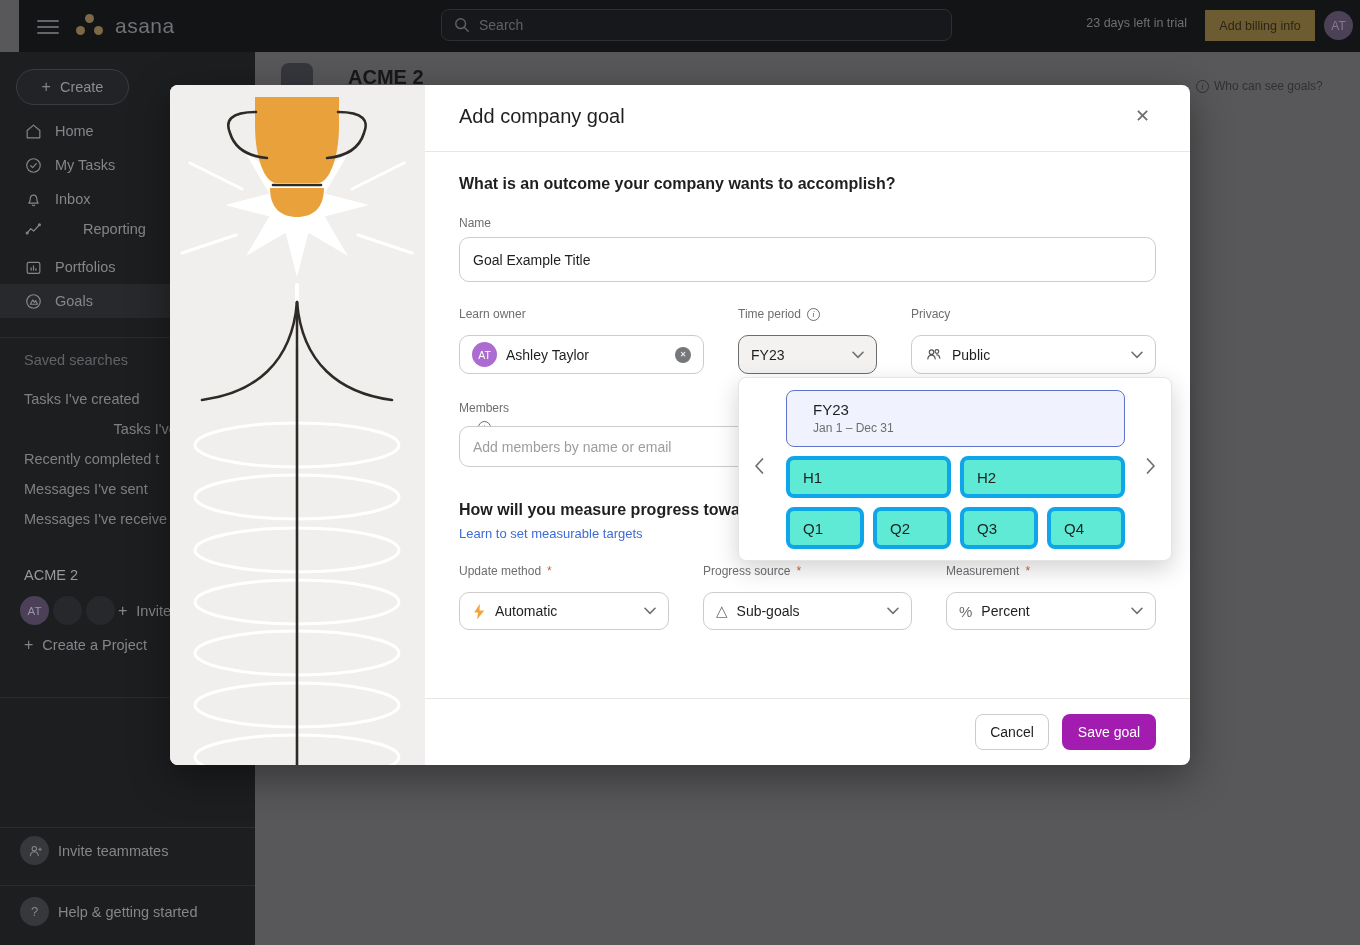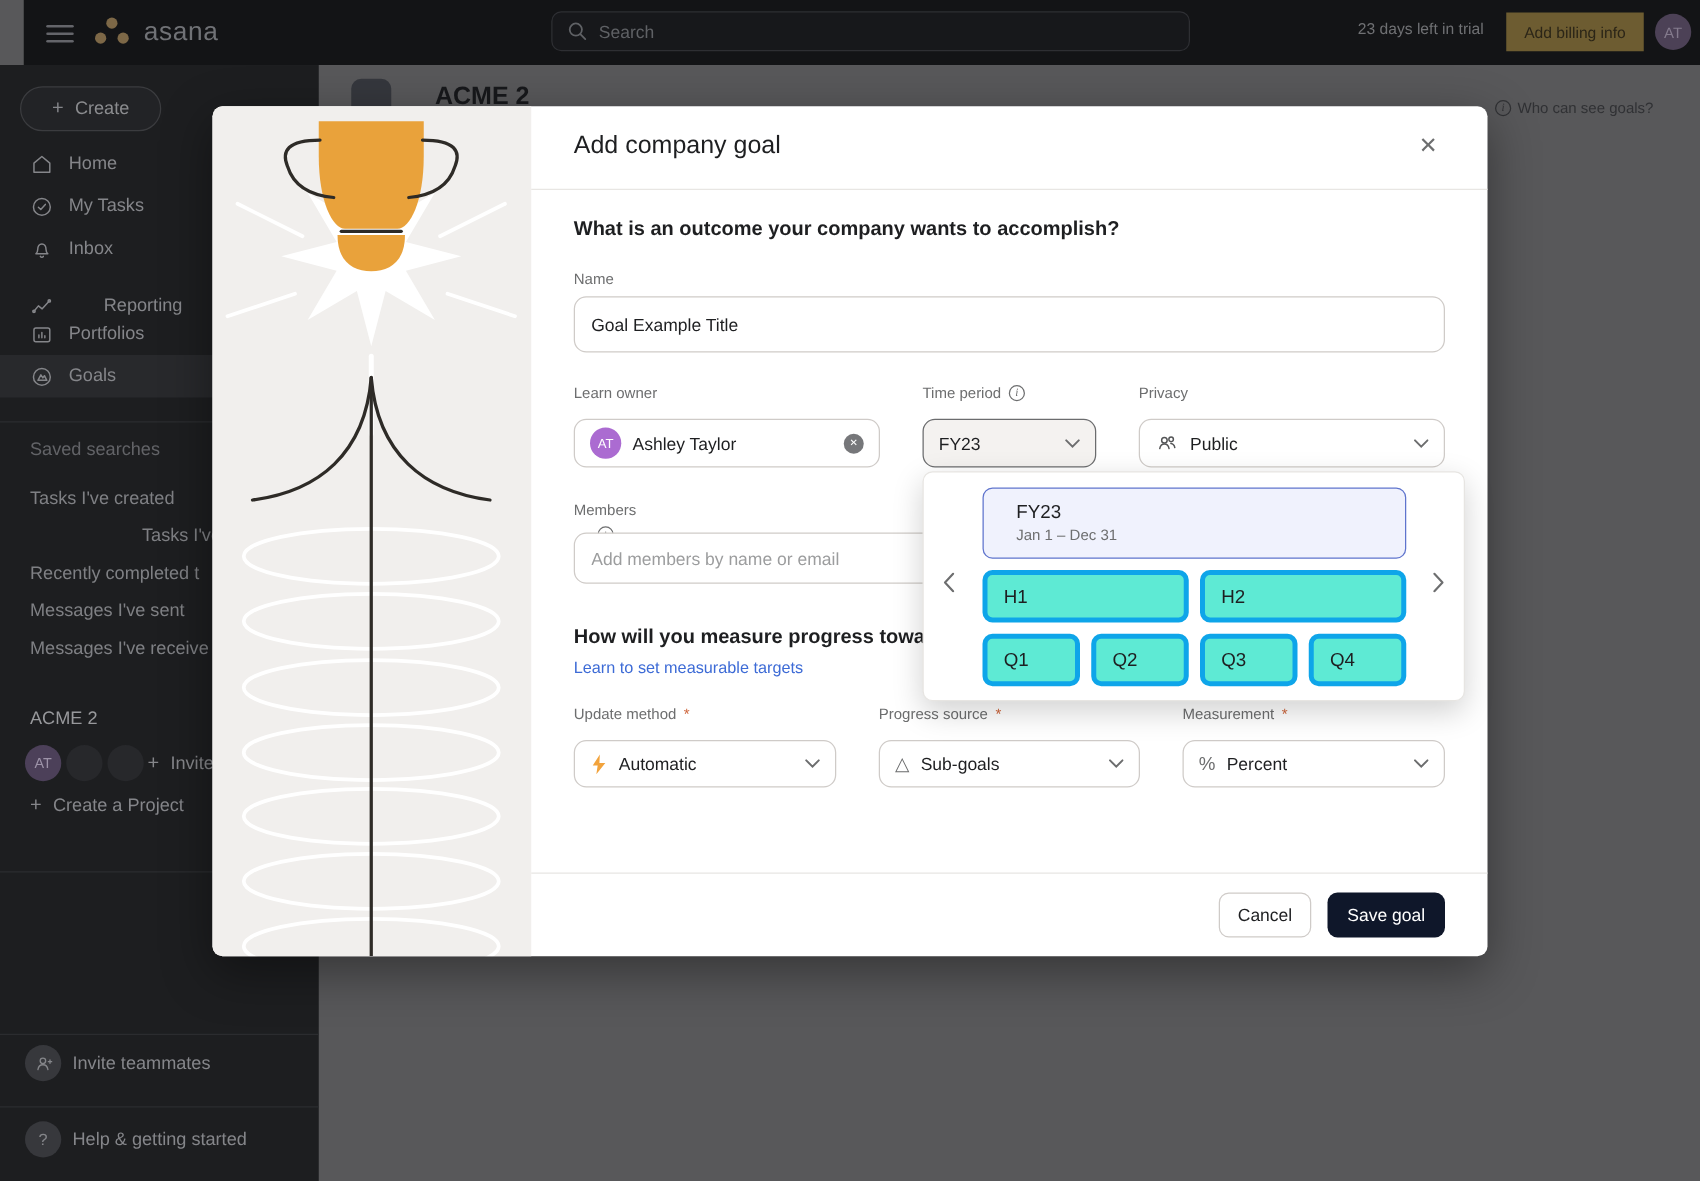--- a/index.html
+++ b/index.html
@@ -62,21 +62,21 @@
   .chip-name { font-size:14px; color:#1e1f21; flex:1; }
   .remove-x { width:16px; height:16px; border-radius:50%; background:#76777a; color:#fff; font-size:8px; display:flex; align-items:center; justify-content:center; cursor:pointer; flex:none; }
   .select-field { position:absolute; border:1px solid #cfcbc8; border-radius:10px; background:#fff; display:flex; align-items:center; padding:0 12px; gap:9px; font-size:14px; color:#1e1f21; cursor:pointer; }
   .select-field .grow { flex:1; }
   .select-field.active { background:#f4f2f0; border-color:#6b6c6e; }
   .chev-down { width:12px; height:8px; flex:none; }
   .icon-gray { color:#6d6e6f; font-size:15px; }
   .link-blue { position:absolute; font-size:13px; color:#3D6BD6; cursor:pointer; }
   .modal-footer { position:absolute; left:0; bottom:0; width:765px; height:67px; border-top:1px solid #e8e6e3; }
   .btn-cancel { position:absolute; right:141px; top:15px; width:74px; height:36px; background:#fff; border:1px solid #cfcbc8; border-radius:8px; font-size:14px; color:#1e1f21; font-family:"Liberation Sans",sans-serif; cursor:pointer; }
-  .btn-save { position:absolute; right:34px; top:15px; width:94px; height:36px; background:#0f172a; border:none; border-radius:8px; font-size:14px; color:#fff; font-family:"Liberation Sans",sans-serif; cursor:pointer; }
+  .btn-save { position:absolute; right:34px; top:15px; width:94px; height:36px; background:#a21caf; border:none; border-radius:8px; font-size:14px; color:#fff; font-family:"Liberation Sans",sans-serif; cursor:pointer; }
 
   
   #period-popup { position:absolute; left:738px; top:377px; width:434px; height:184px; background:#fff; border:1px solid #e7e5e2; border-radius:8px; box-shadow:0 8px 24px rgba(0,0,0,.18); z-index:20; }
   .period-card { position:absolute; border:4px solid #0ea5e9; border-radius:8px; background:#5eead4; cursor:pointer; font-size:15px; color:#1e1f21; display:flex; align-items:center; padding-left:13px; }
   .period-card.selected { background:#F0F2FD; border:1px solid #5F74CD; display:block; padding-top:10px; }
   .period-range { font-size:12px; color:#6d6e6f; margin-top:3px; }
   .pop-chev { position:absolute; top:80px; width:16px; height:16px; cursor:pointer; }
   .pop-chev svg { stroke:#6d6e6f; fill:none; stroke-width:1.7; stroke-linecap:round; stroke-linejoin:round; }
 </style>
 </head>
@@ -129,21 +129,21 @@
         </svg>
       <span>My Tasks</span>
     </div>
     <div class="nav-item" style="top:130px;">
       <svg viewBox="0 0 24 24">
           <path d="M6 16.5h12c-1.2-1.3-1.8-2.5-1.8-4.5 0-3-1.6-5.5-4.2-5.5S7.8 9 7.8 12c0 2-.6 3.2-1.8 4.5z"></path>
           <path d="M10.5 19a1.7 1.7 0 0 0 3 0"></path>
         </svg>
       <span>Inbox</span>
     </div>
-    <div class="nav-item" style="top:176px;gap:40px;">
+    <div class="nav-item" style="top:160px;gap:40px;">
       <svg viewBox="0 0 24 24">
           <path d="M4 16.5 8.5 11l3.8 3L19.5 6"></path>
           <circle cx="4" cy="16.5" r="1.2"></circle>
           <circle cx="19.5" cy="6" r="1.2"></circle>
         </svg>
       <span>Reporting</span>
     </div>
     <div class="nav-item" style="top:198px;">
       <svg viewBox="0 0 24 24">
           <rect x="4" y="5.5" width="16" height="14" rx="2"></rect>

